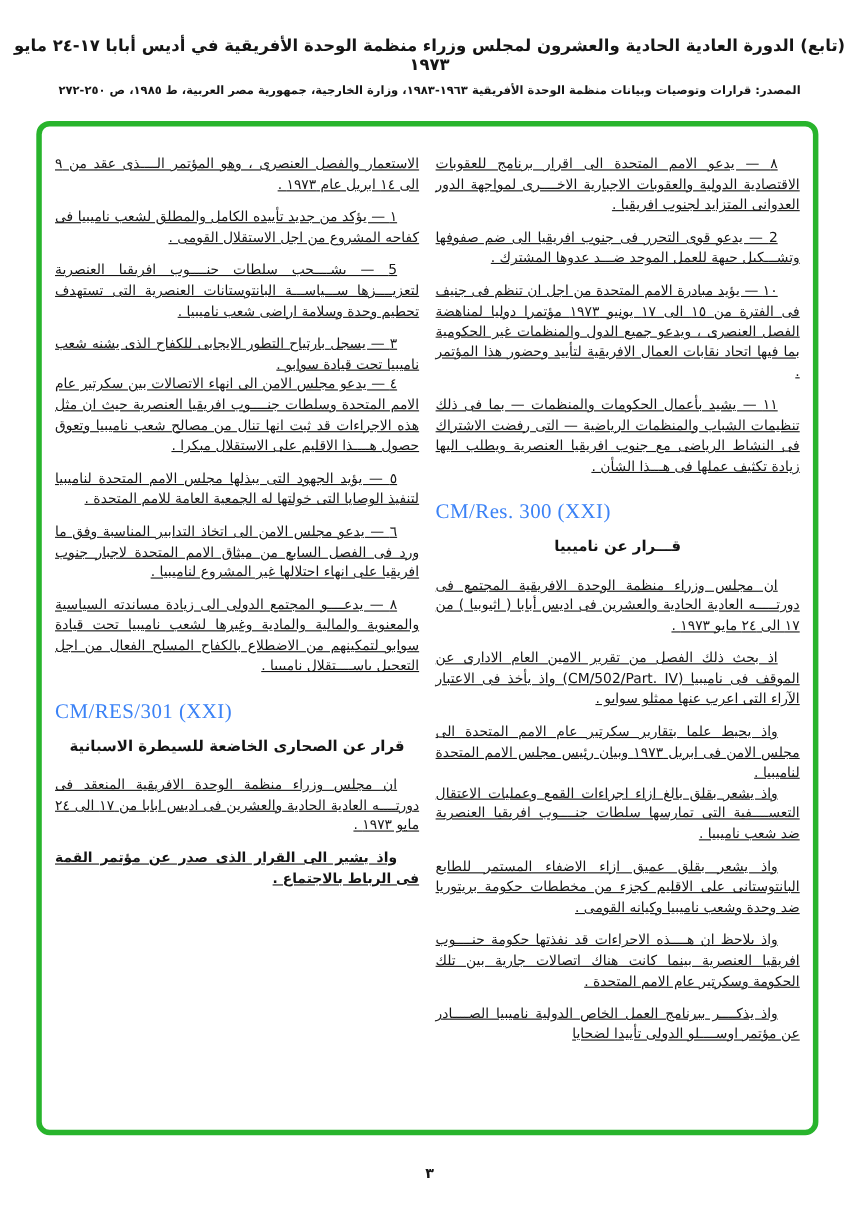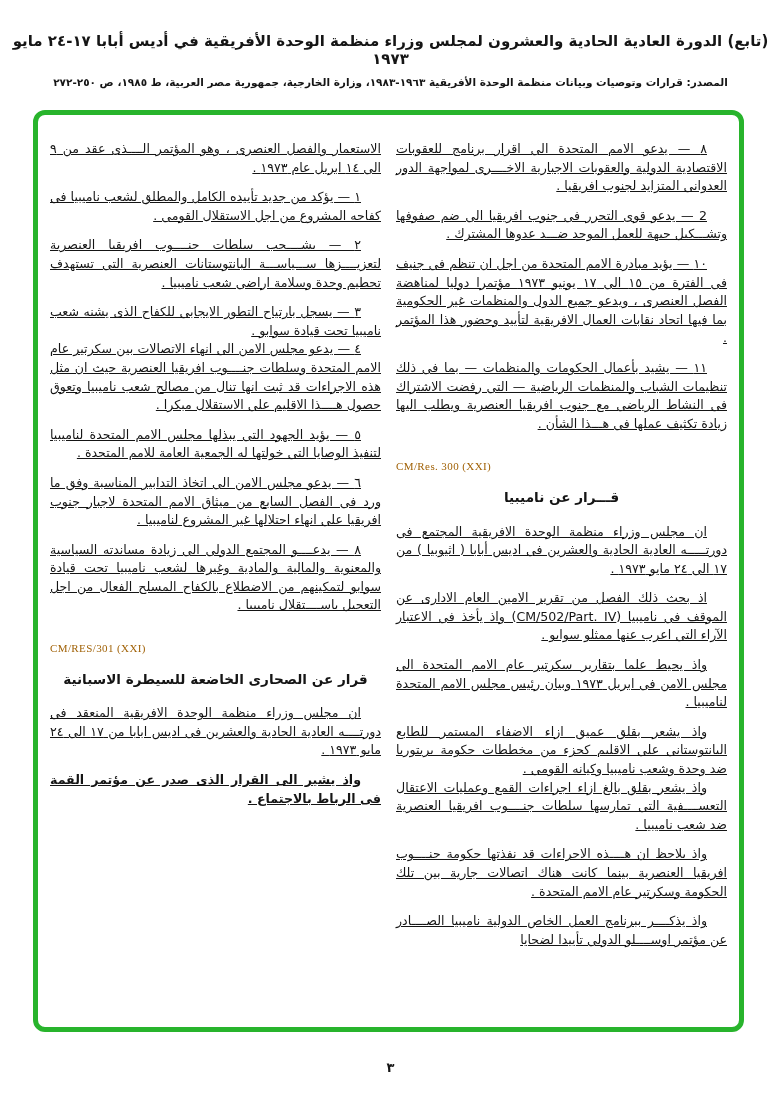--- a/index.html
+++ b/index.html
@@ -33,22 +33,22 @@
     flex:1;direction:rtl;text-align:justify;
     font-size:12.6px;line-height:18.6px;
   }
   .para{margin:0 0 11px 0;text-indent:20px;text-decoration:underline;}
   .para.noindent{text-indent:0;}
   .para.tight{margin-top:-11px;}
   .para.bold{font-weight:bold;}
   .ref{
     direction:ltr;text-align:left;
     font-family:"Liberation Serif",serif;
-    font-size:11px;letter-spacing:.4px;
-    margin:24px 0 12px 0;color:#a16207;
+    font-size:19px;letter-spacing:.4px;
+    margin:24px 0 12px 0;color:#3b82f6;
   }
   .heading{
     font-weight:bold;text-align:center;text-indent:0;
     font-size:13.6px;margin:4px 0 16px 0;
   }
   .page-number{
     position:absolute;bottom:20px;left:0;right:0;
     text-align:center;font-size:13px;font-weight:bold;
   }
 </style>
@@ -65,29 +65,29 @@
     <div class="col" id="col-right" lang="ar">
         <p class="para">٨ — يدعو الامم المتحدة الى اقرار برنامج للعقوبات الاقتصادية الدولية والعقوبات الاجبارية الاخــــرى لمواجهة الدور العدوانى المتزايد لجنوب افريقيا .</p>
         <p class="para">2 — يدعو قوى التحرر فى جنوب افريقيا الى ضم صفوفها وتشـــكيل جبهة للعمل الموحد ضـــد عدوها المشترك .</p>
         <p class="para">١٠ — يؤيد مبادرة الامم المتحدة من اجل ان تنظم فى جنيف فى الفترة من ١٥ الى ١٧ يونيو ١٩٧٣ مؤتمرا دوليا لمناهضة الفصل العنصرى ، ويدعو جميع الدول والمنظمات غير الحكومية بما فيها اتحاد نقابات العمال الافريقية لتأييد وحضور هذا المؤتمر .</p>
         <p class="para">١١ — يشيد بأعمال الحكومات والمنظمات — بما فى ذلك تنظيمات الشباب والمنظمات الرياضية — التى رفضت الاشتراك فى النشاط الرياضى مع جنوب افريقيا العنصرية ويطلب اليها زيادة تكثيف عملها فى هـــذا الشأن .</p>
         <p class="ref" dir="ltr">CM/Res. 300 (XXI)</p>
         <p class="heading">قـــرار عن ناميبيا</p>
         <p class="para">ان مجلس وزراء منظمة الوحدة الافريقية المجتمع فى دورتـــــه العادية الحادية والعشرين فى اديس أبابا ( اثيوبيا ) من ١٧ الى ٢٤ مايو ١٩٧٣ .</p>
         <p class="para">اذ بحث ذلك الفصل من تقرير الامين العام الادارى عن الموقف فى ناميبيا (CM/502/Part. IV) واذ يأخذ فى الاعتبار الآراء التى اعرب عنها ممثلو سوابو .</p>
         <p class="para">واذ يحيط علما بتقارير سكرتير عام الامم المتحدة الى مجلس الامن فى ابريل ١٩٧٣ وبيان رئيس مجلس الامم المتحدة لناميبيا .</p>
+        <p class="para tight">واذ يشعر بقلق بالغ ازاء اجراءات القمع وعمليات الاعتقال التعســــفية التى تمارسها سلطات جنــــوب افريقيا العنصرية ضد شعب ناميبيا .</p>
         <p class="para">واذ يشعر بقلق عميق ازاء الاضفاء المستمر للطابع البانتوستانى على الاقليم كجزء من مخططات حكومة بريتوريا ضد وحدة وشعب ناميبيا وكيانه القومى .</p>
-        <p class="para tight">واذ يشعر بقلق بالغ ازاء اجراءات القمع وعمليات الاعتقال التعســــفية التى تمارسها سلطات جنــــوب افريقيا العنصرية ضد شعب ناميبيا .</p>
         <p class="para">واذ يلاحظ ان هــــذه الاجراءات قد نفذتها حكومة جنــــوب افريقيا العنصرية بينما كانت هناك اتصالات جارية بين تلك الحكومة وسكرتير عام الامم المتحدة .</p>
         <p class="para">واذ يذكــــر ببرنامج العمل الخاص الدولية ناميبيا الصــــادر عن مؤتمر اوســــلو الدولى تأييدا لضحايا</p>
       </div>
     <div class="col" id="col-left" lang="ar">
         <p class="para noindent">الاستعمار والفصل العنصرى ، وهو المؤتمر الــــذى عقد من ٩ الى ١٤ ابريل عام ١٩٧٣ .</p>
         <p class="para">١ — يؤكد من جديد تأييده الكامل والمطلق لشعب ناميبيا فى كفاحه المشروع من اجل الاستقلال القومى .</p>
-        <p class="para">٢ — يشــــجب سلطات جنــــوب افريقيا العنصرية لتعزيــــزها ســـياســـة البانتوستانات العنصرية التى تستهدف تحطيم وحدة وسلامة اراضى شعب ناميبيا .</p>
+        <p class="para">5 — يشــــجب سلطات جنــــوب افريقيا العنصرية لتعزيــــزها ســـياســـة البانتوستانات العنصرية التى تستهدف تحطيم وحدة وسلامة اراضى شعب ناميبيا .</p>
         <p class="para">٣ — يسجل بارتياح التطور الايجابى للكفاح الذى يشنه شعب ناميبيا تحت قيادة سوابو .</p>
         <p class="para tight">٤ — يدعو مجلس الامن الى انهاء الاتصالات بين سكرتير عام الامم المتحدة وسلطات جنــــوب افريقيا العنصرية حيث ان مثل هذه الاجراءات قد ثبت انها تنال من مصالح شعب ناميبيا وتعوق حصول هــــذا الاقليم على الاستقلال مبكرا .</p>
         <p class="para">٥ — يؤيد الجهود التى يبذلها مجلس الامم المتحدة لناميبيا لتنفيذ الوصايا التى خولتها له الجمعية العامة للامم المتحدة .</p>
         <p class="para">٦ — يدعو مجلس الامن الى اتخاذ التدابير المناسبة وفق ما ورد فى الفصل السابع من ميثاق الامم المتحدة لاجبار جنوب افريقيا على انهاء احتلالها غير المشروع لناميبيا .</p>
         <p class="para">٨ — يدعــــو المجتمع الدولى الى زيادة مساندته السياسية والمعنوية والمالية والمادية وغيرها لشعب ناميبيا تحت قيادة سوابو لتمكينهم من الاضطلاع بالكفاح المسلح الفعال من اجل التعجيل باســــتقلال ناميبيا .</p>
         <p class="ref" dir="ltr">CM/RES/301 (XXI)</p>
         <p class="heading">قرار عن الصحارى الخاضعة للسيطرة الاسبانية</p>
         <p class="para">ان مجلس وزراء منظمة الوحدة الافريقية المنعقد فى دورتــــه العادية الحادية والعشرين فى اديس ابابا من ١٧ الى ٢٤ مايو ١٩٧٣ .</p>
         <p class="para bold">واذ يشير الى القرار الذى صدر عن مؤتمر القمة فى الرباط بالاجتماع .</p>
       </div>

